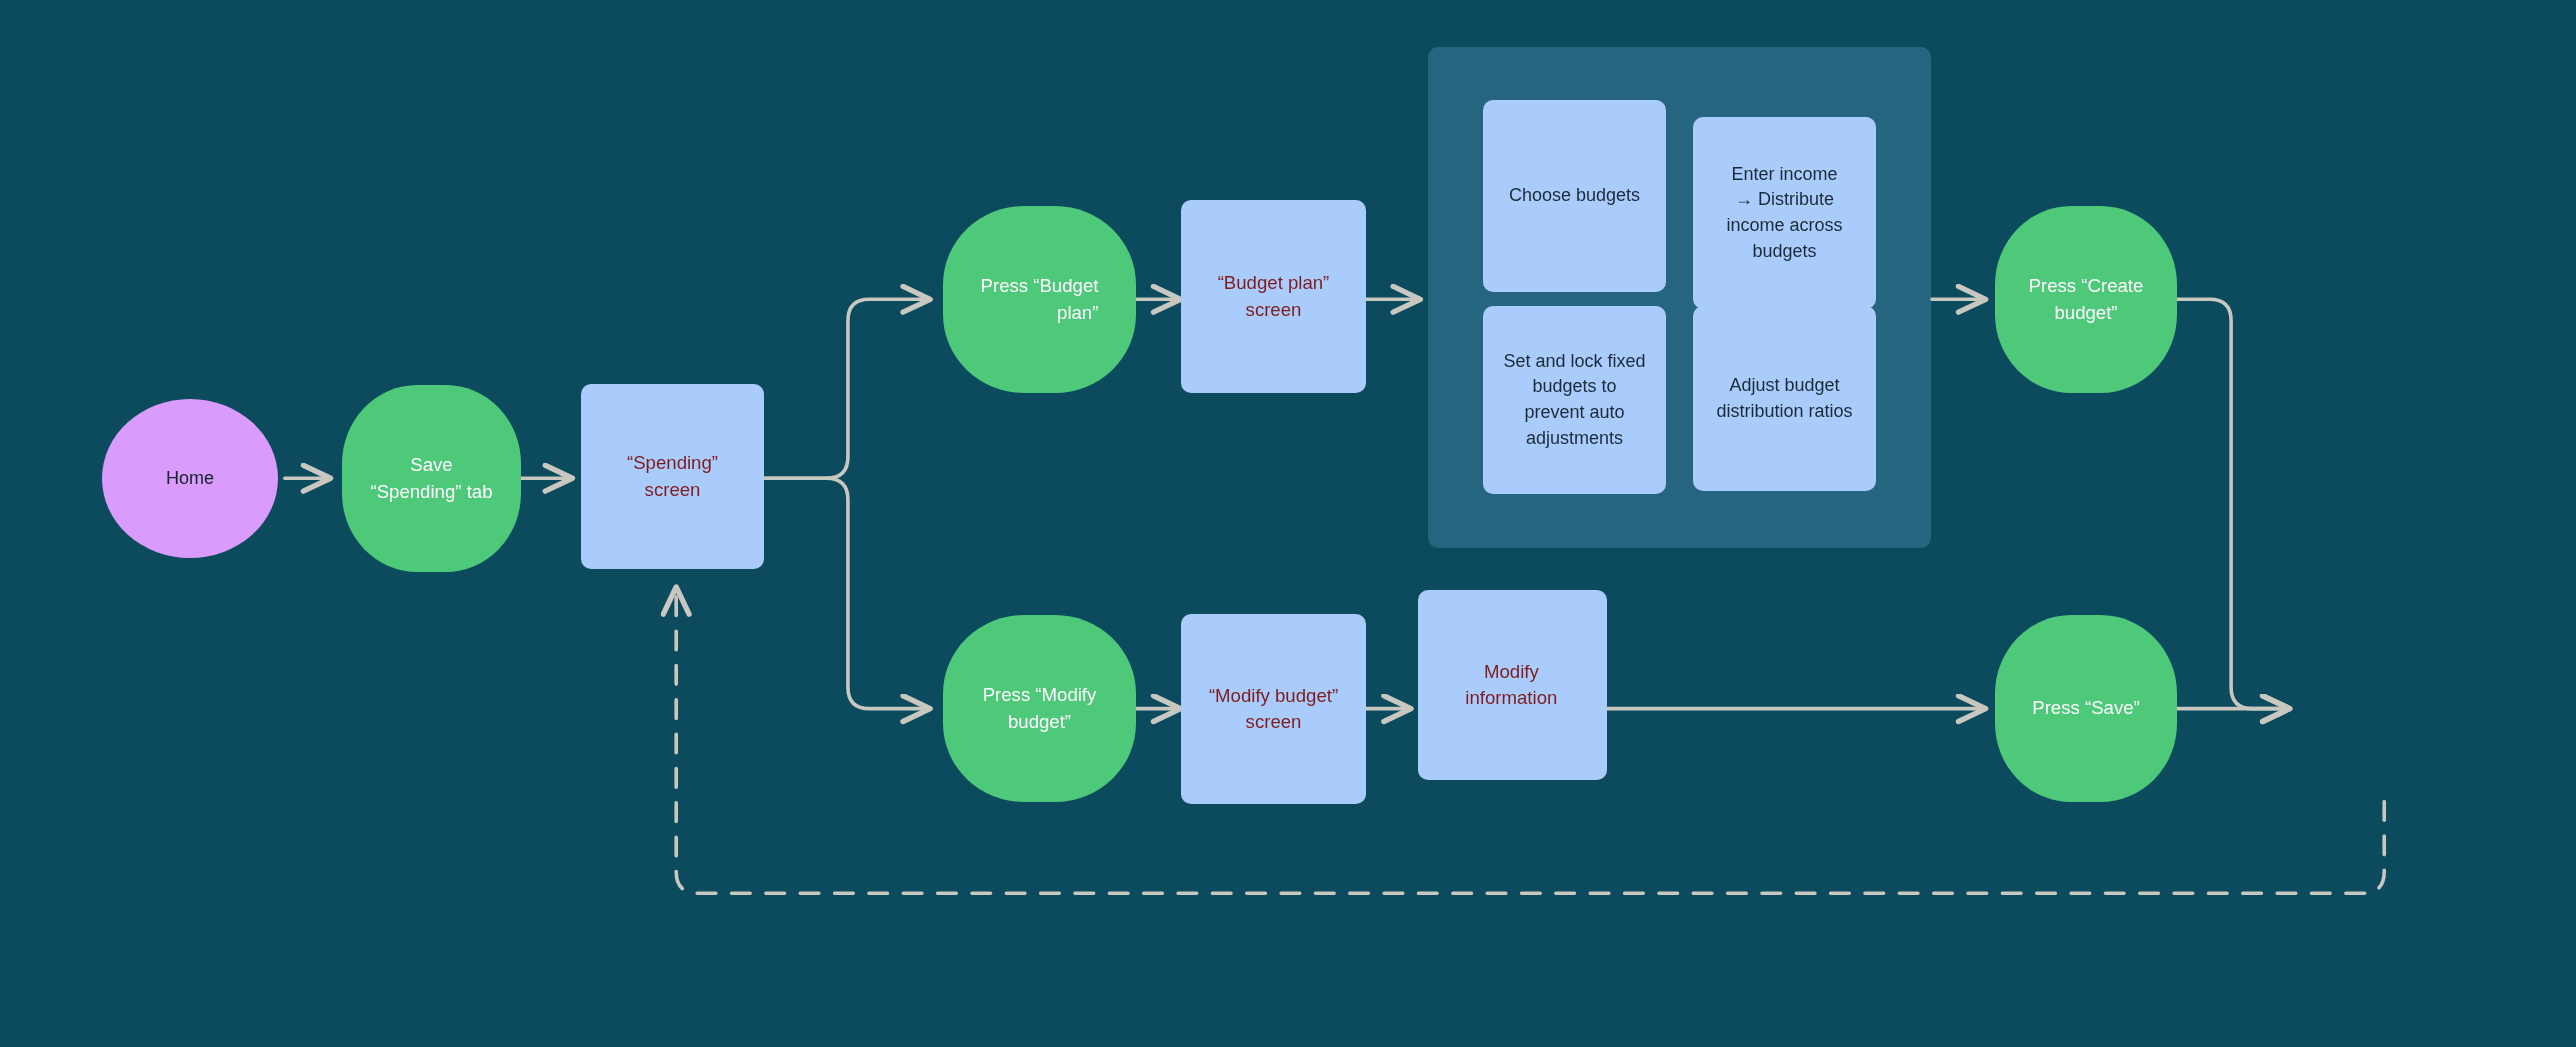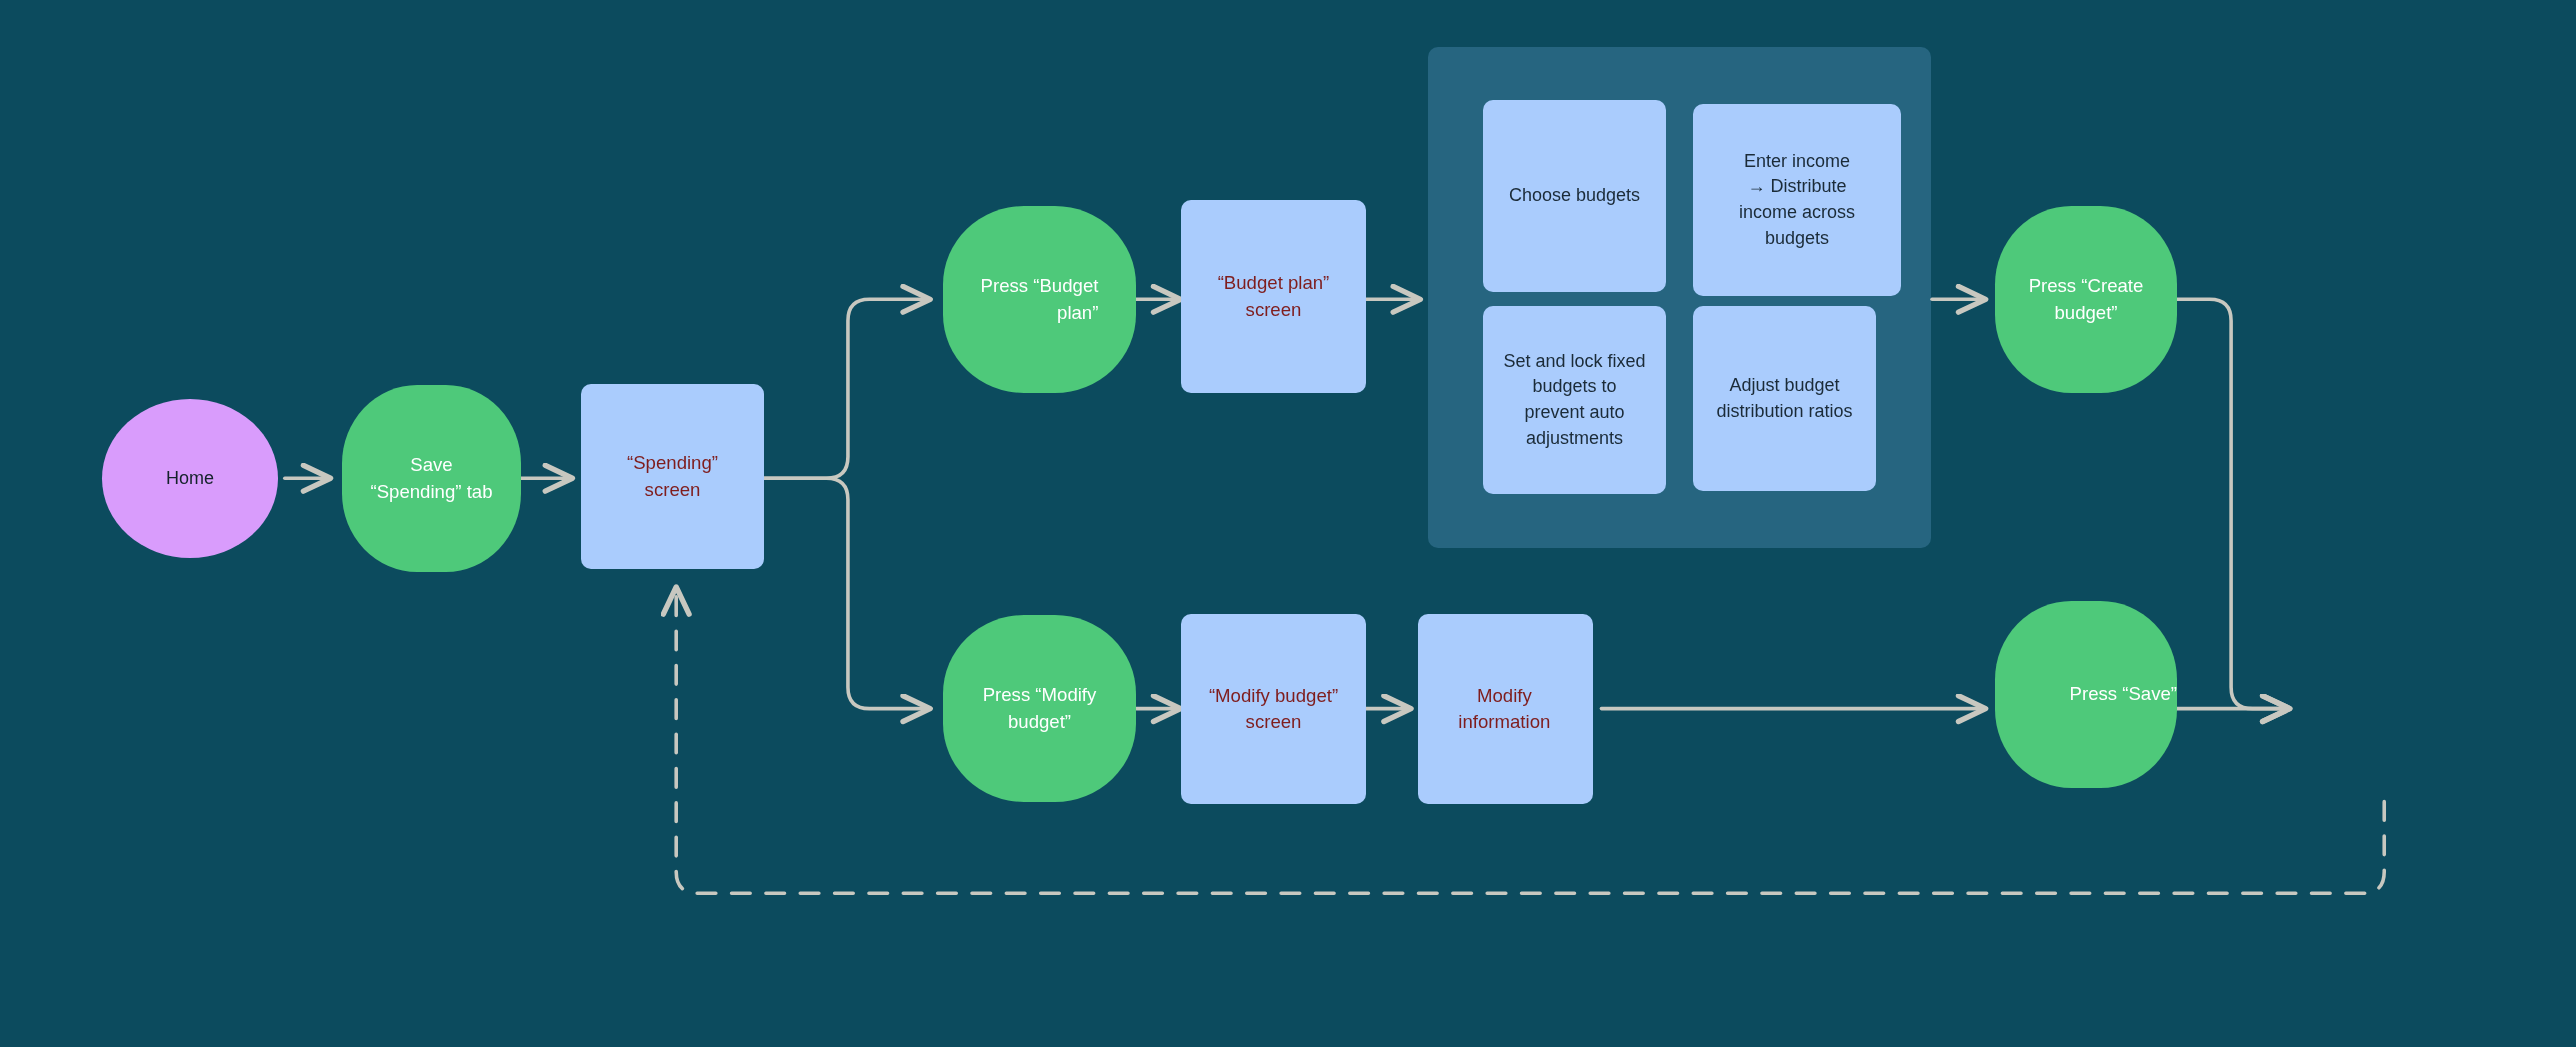--- a/index.html
+++ b/index.html
@@ -128,21 +128,21 @@
 
   <div class="node node-screen" style="left:1181px; top:200px; width:185px; height:193px;">
     <span>“Budget plan”
 screen</span>
   </div>
 
   <div class="node node-sub" style="left:1483px; top:100px; width:183px; height:192px;">
     <span>Choose budgets</span>
   </div>
 
-  <div class="node node-sub" style="left:1693px; top:104px; width:208px; height:192px;">
+  <div class="node node-sub" style="left:1693px; top:117px; width:183px; height:192px;">
     <span>Enter income
 → Distribute
 income across
 budgets</span>
   </div>
 
   <div class="node node-sub" style="left:1483px; top:306px; width:183px; height:188px;">
     <span>Set and lock fixed
 budgets to
 prevent auto
@@ -162,24 +162,24 @@
   <div class="node node-action" style="left:943px; top:615px; width:193px; height:187px;">
     <span>Press “Modify
 budget”</span>
   </div>
 
   <div class="node node-screen" style="left:1181px; top:614px; width:185px; height:190px;">
     <span>“Modify budget”
 screen</span>
   </div>
 
-  <div class="node node-screen" style="left:1418px; top:614px; width:175px; height:190px;padding-left:12px;">
+  <div class="node node-screen" style="left:1418px; top:590px; width:189px; height:190px;padding-left:12px;">
     <span>Modify
 information</span>
   </div>
 
-  <div class="node node-action" style="left:1995px; top:601px; width:182px; height:187px;justify-content:flex-end;">
+  <div class="node node-action" style="left:1995px; top:615px; width:182px; height:187px;">
     <span>Press “Save”</span>
   </div>
 
 
 </div>
 
 
 </body></html>

